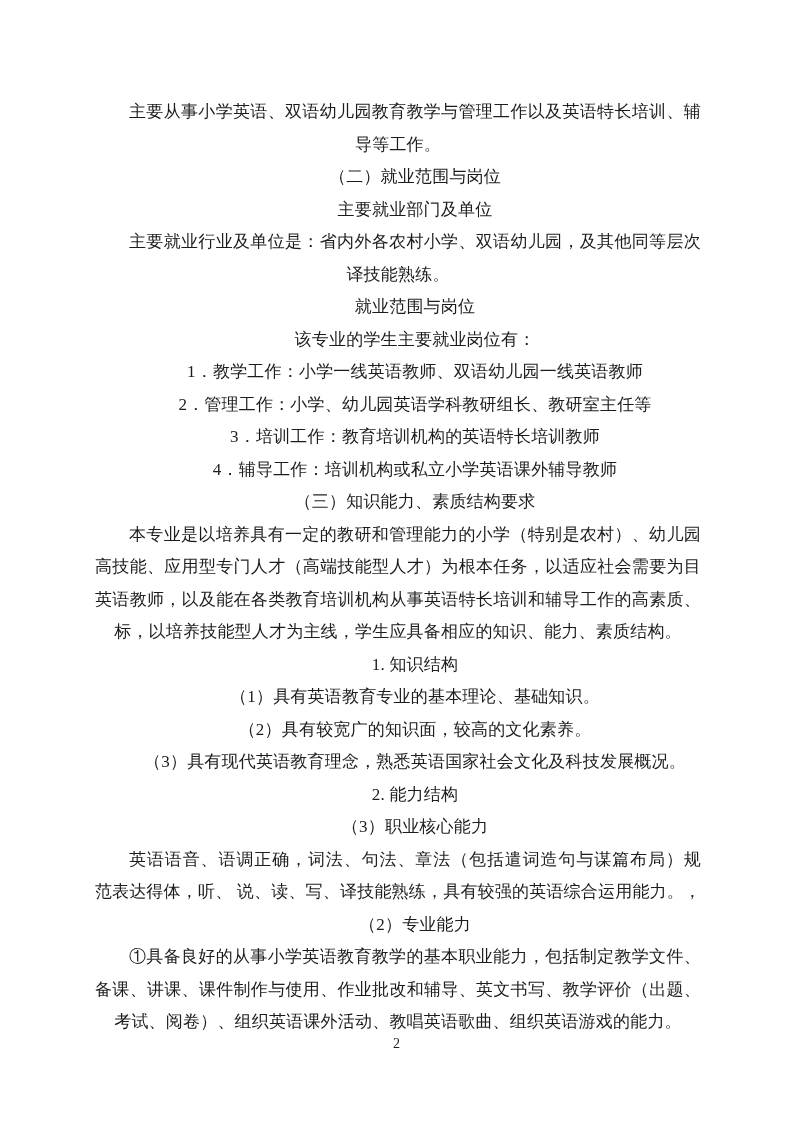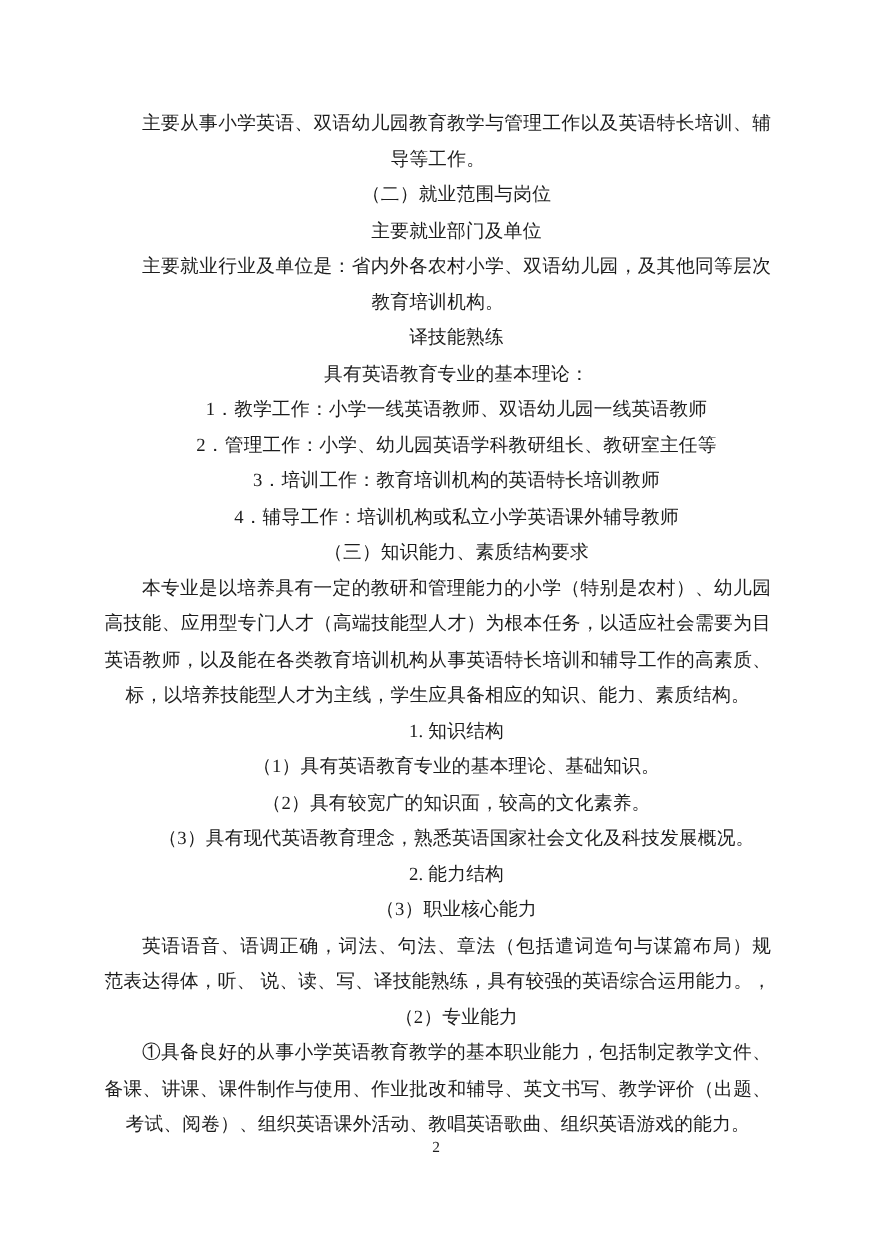--- a/index.html
+++ b/index.html
@@ -55,23 +55,23 @@
 </head>
 <body>
 
 <div class="page" style="background: rgb(255, 255, 255); color: rgb(28, 28, 28);">
   <div class="content">
       <div class="line indent fill">主要从事小学英语、双语幼儿园教育教学与管理工作以及英语特长培训、辅</div>
       <div class="line">导等工作。</div>
       <div class="line indent">（二）就业范围与岗位</div>
       <div class="line indent">主要就业部门及单位</div>
       <div class="line indent fill">主要就业行业及单位是：省内外各农村小学、双语幼儿园，及其他同等层次</div>
-      <div class="line">教育培训机构。</div>
-      <div class="line indent">译技能熟练</div>
-      <div class="line indent">具有英语教育专业的基本理论：</div>
+      <div class="line">译技能熟练。</div>
+      <div class="line indent">就业范围与岗位</div>
+      <div class="line indent">该专业的学生主要就业岗位有：</div>
       <div class="line indent">1．教学工作：小学一线英语教师、双语幼儿园一线英语教师</div>
       <div class="line indent">2．管理工作：小学、幼儿园英语学科教研组长、教研室主任等</div>
       <div class="line indent">3．培训工作：教育培训机构的英语特长培训教师</div>
       <div class="line indent">4．辅导工作：培训机构或私立小学英语课外辅导教师</div>
       <div class="line indent">（三）知识能力、素质结构要求</div>
       <div class="line indent fill">本专业是以培养具有一定的教研和管理能力的小学（特别是农村）、幼儿园</div>
       <div class="line fill">高技能、应用型专门人才（高端技能型人才）为根本任务，以适应社会需要为目</div>
       <div class="line fill">英语教师，以及能在各类教育培训机构从事英语特长培训和辅导工作的高素质、</div>
       <div class="line">标，以培养技能型人才为主线，学生应具备相应的知识、能力、素质结构。</div>
       <div class="line indent">1. 知识结构</div>

